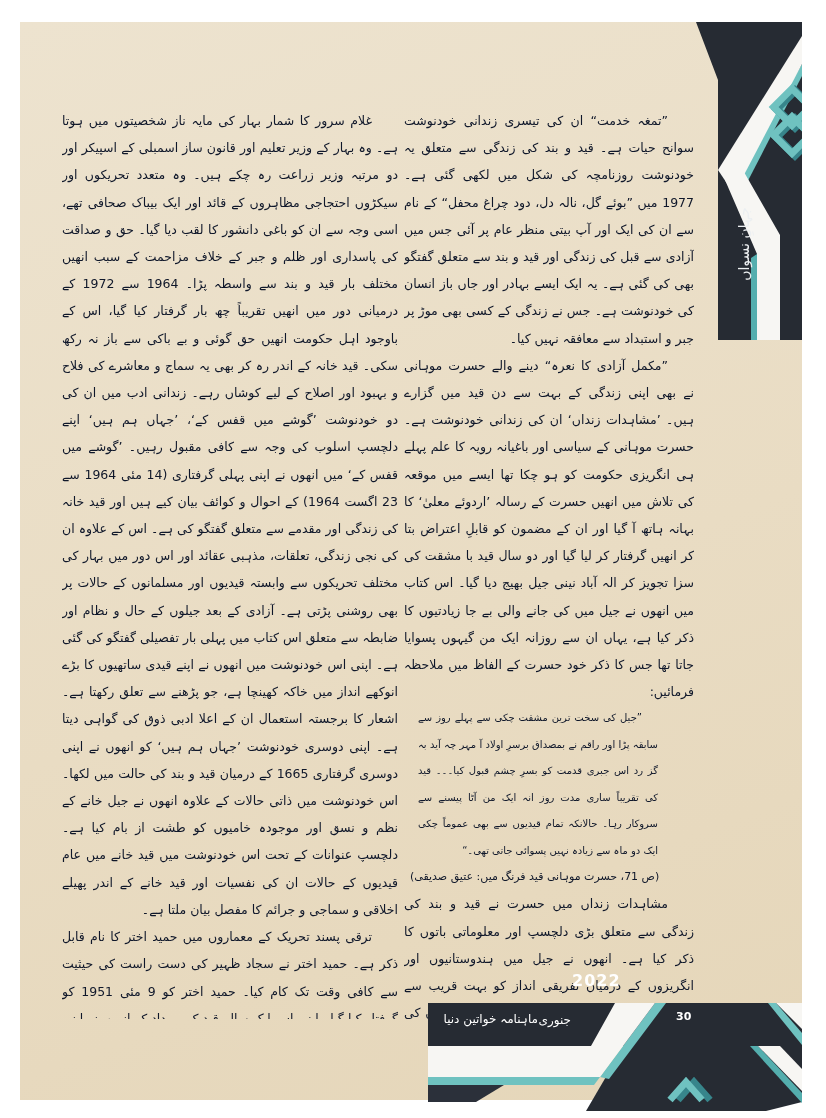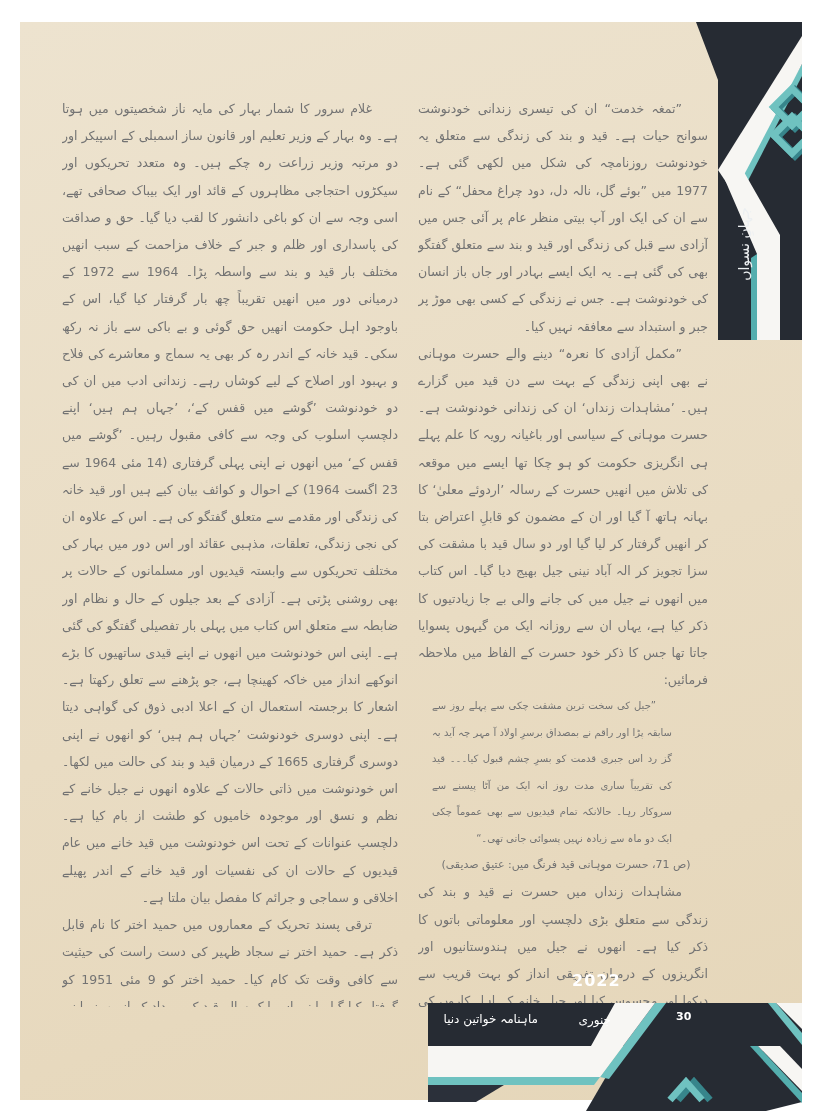--- a/index.html
+++ b/index.html
@@ -19,38 +19,39 @@
     left: 20px;
     top: 22px;
     width: 782px;
     height: 1078px;
     background: linear-gradient(160deg, #ede3cf 0%, #e9dcc3 55%, #e5d6b9 100%);
   }
   
   .col {
     position: absolute;
     direction: rtl;
-    color: #737373;
+    color: #0f172a;
     font-size: 12.5px;
     line-height: 27.2px;
     text-align: justify;
     overflow: hidden;
+    margin-top: 12px;
   }
   .col-left  { left: 62px;  top: 95px; width: 336px; height: 912px; }
-  .col-right { left: 418px; top: 95px; width: 290px; height: 912px; }
+  .col-right { left: 404px; top: 95px; width: 290px; height: 912px; }
   .col p { text-indent: 26px; }
   .col .quote {
     margin: 0 36px 0 14px;
     text-indent: 16px;
     font-size: 10px;
     line-height: 26.5px;
   }
   .col .citation {
     direction: rtl;
-    text-align: center;
+    text-align: left;
     text-indent: 0;
     padding-left: 6px;
     font-size: 11px;
     line-height: 26px;
   }
   
   .ornament-top    { position: absolute; left: 630px; top: 22px;   width: 172px; height: 318px; }
   .ornament-bottom { position: absolute; left: 428px; top: 1003px; width: 374px; height: 110px; }
   .side-label {
     position: absolute;
@@ -63,21 +64,21 @@
     display: inline-block;
     white-space: nowrap;
     transform: rotate(-90deg);
     color: #eceff1;
     font-size: 14px;
     direction: rtl;
   }
   
   .footer-text { position: absolute; color: #ffffff; direction: rtl; }
   .f-mag   { left: 432px; top: 1012px; width: 106px; font-size: 12px; line-height: 14px; text-align: right; }
-  .f-month { left: 537px; top: 1013px; width: 34px;  font-size: 12px; margin-left: 40px; }
+  .f-month { left: 537px; top: 1013px; width: 34px;  font-size: 12px; }
   .f-year  { left: 572px; top: 971px; font-size: 16px; font-weight: bold; letter-spacing: 1px; direction: ltr; }
   .f-page  { left: 676px; top: 1010px; font-size: 11px; font-weight: bold; direction: ltr; }
 </style>
 </head>
 <body>
 
 <div class="canvas">
 
   <div class="page"></div>
 

